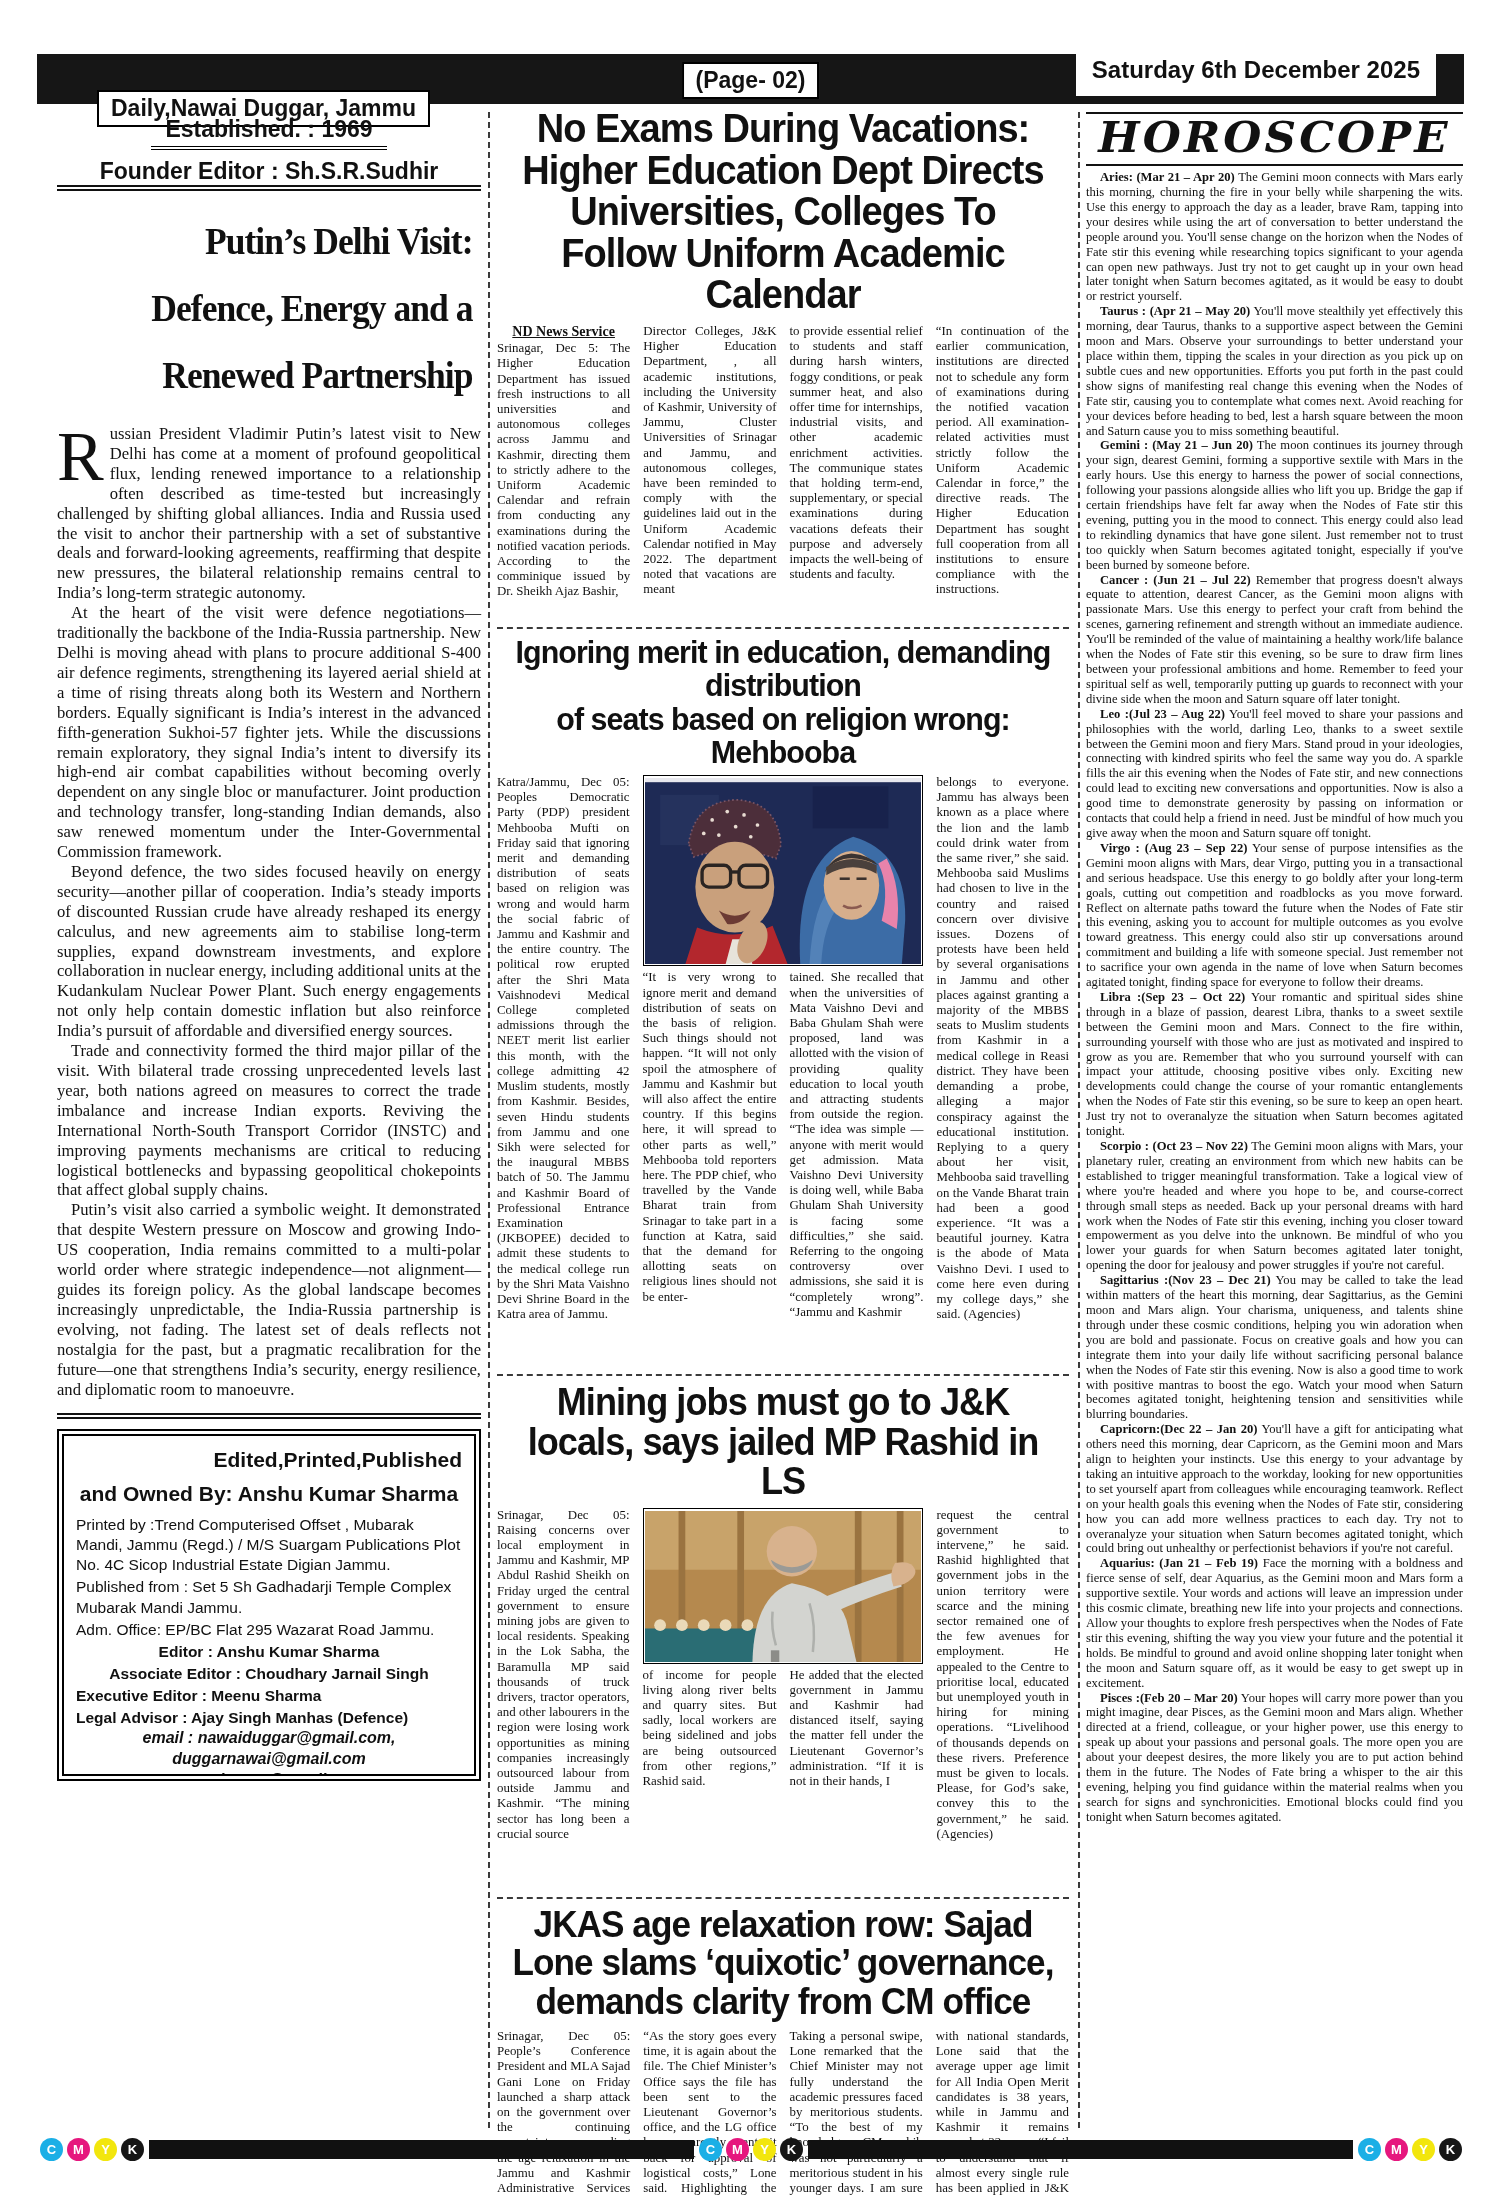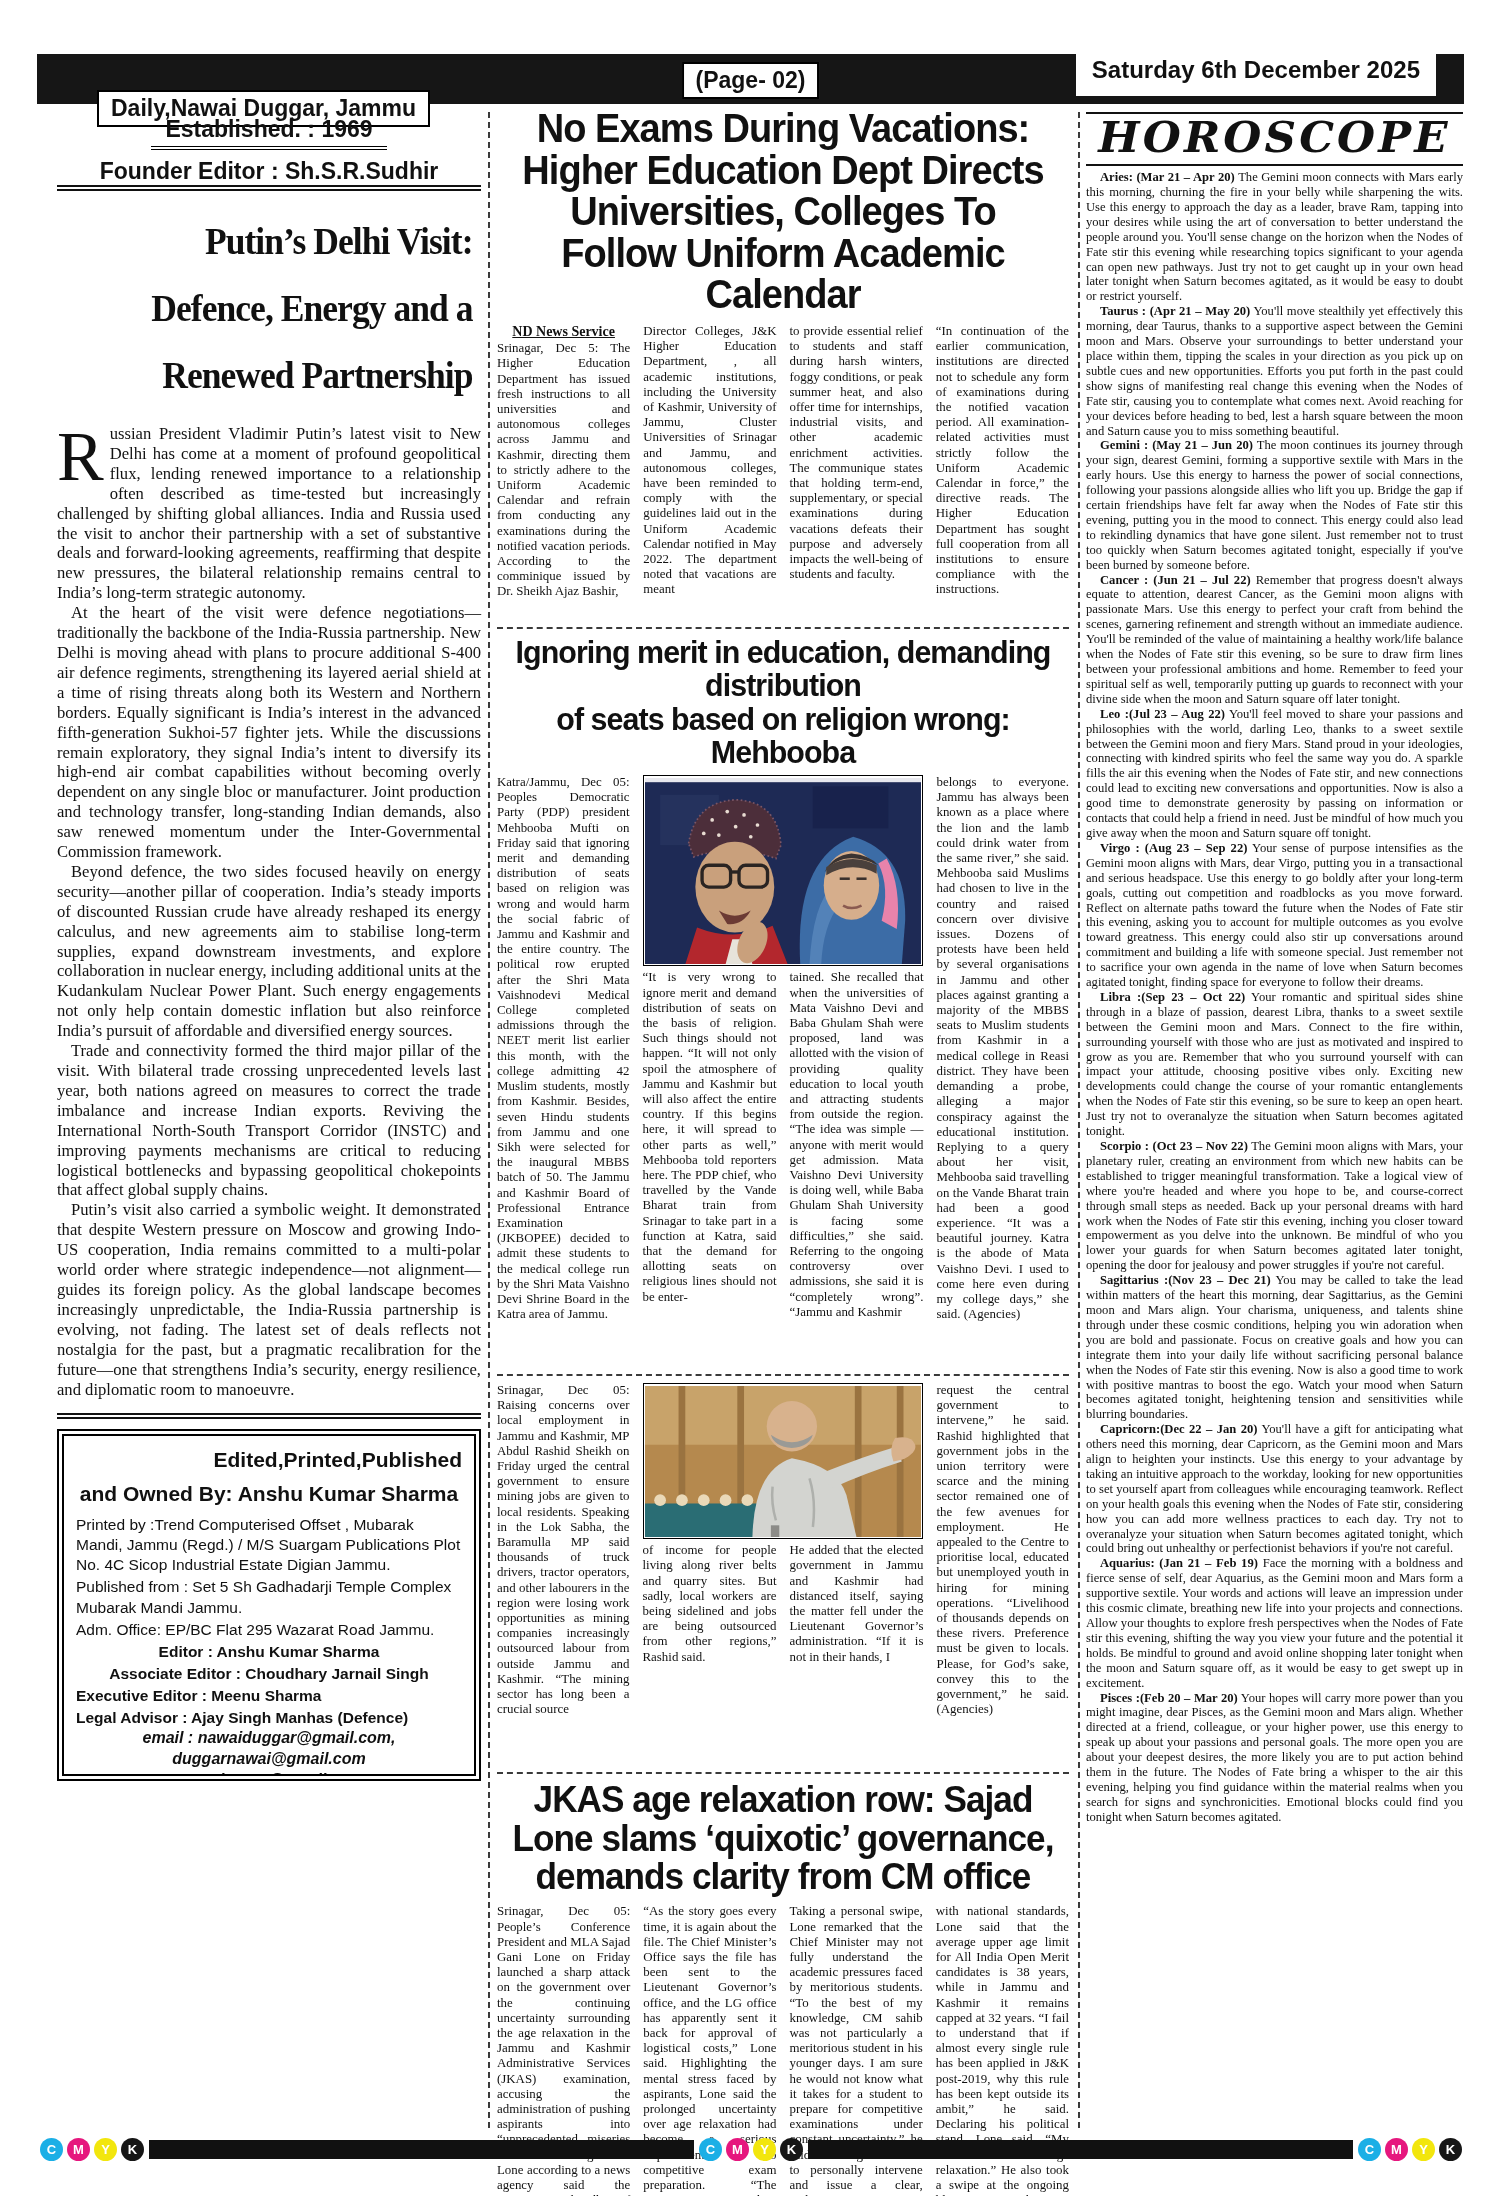--- a/index.html
+++ b/index.html
@@ -257,20 +257,24 @@
             <div>tained. She recalled that when the universities of Mata Vaishno Devi and Baba Ghulam Shah were proposed, land was allotted with the vision of providing quality education to local youth and attracting students from outside the region. “The idea was simple — anyone with merit would get admission. Mata Vaishno Devi University is doing well, while Baba Ghulam Shah University is facing some difficulties,” she said. Referring to the ongoing controversy over admissions, she said it is “completely wrong”. “Jammu and Kashmir</div>
           </div>
         </div>
         <div>belongs to everyone. Jammu has always been known as a place where the lion and the lamb could drink water from the same river,” she said. Mehbooba said Muslims had chosen to live in the country and raised concern over divisive issues. Dozens of protests have been held by several organisations in Jammu and other places against granting a majority of the MBBS seats to Muslim students from Kashmir in a medical college in Reasi district. They have been demanding a probe, alleging a major conspiracy against the educational institution. Replying to a query about her visit, Mehbooba said travelling on the Vande Bharat train had been a good experience. “It was a beautiful journey. Katra is the abode of Mata Vaishno Devi. I used to come here even during my college days,” she said. (Agencies)</div>
       </div>
     </div>
 
     <div class="dashed-hr"></div>
 
     <div>
+      <div class="c-headline" id="mi-headline">
+        <div>Mining jobs must go to J&amp;K</div>
+        <div>locals, says jailed MP Rashid in LS</div>
+      </div>
       <div class="cols-outer" id="mi-body">
         <div>Srinagar, Dec 05: Raising concerns over local employment in Jammu and Kashmir, MP Abdul Rashid Sheikh on Friday urged the central government to ensure mining jobs are given to local residents. Speaking in the Lok Sabha, the Baramulla MP said thousands of truck drivers, tractor operators, and other labourers in the region were losing work opportunities as mining companies increasingly outsourced labour from outside Jammu and Kashmir. “The mining sector has long been a crucial source</div>
         <div>
           <div class="photo-frame">
             <svg viewBox="0 0 330 180" preserveAspectRatio="none">
               <rect width="330" height="180" fill="#b5894e"></rect>
               <rect x="0" y="0" width="330" height="70" fill="#c8a36a"></rect>
               <rect x="40" y="0" width="8" height="180" fill="#9a7340"></rect>
               <rect x="110" y="0" width="8" height="180" fill="#9a7340"></rect>
               <rect x="250" y="0" width="8" height="180" fill="#9a7340"></rect>

